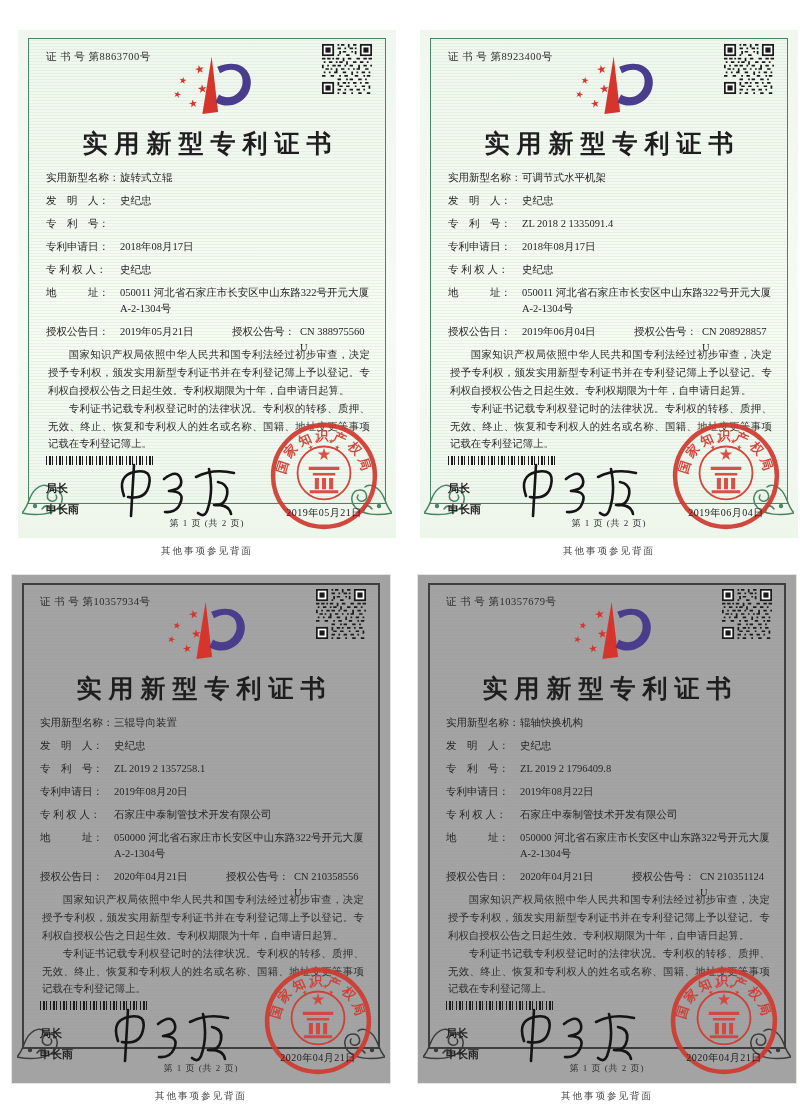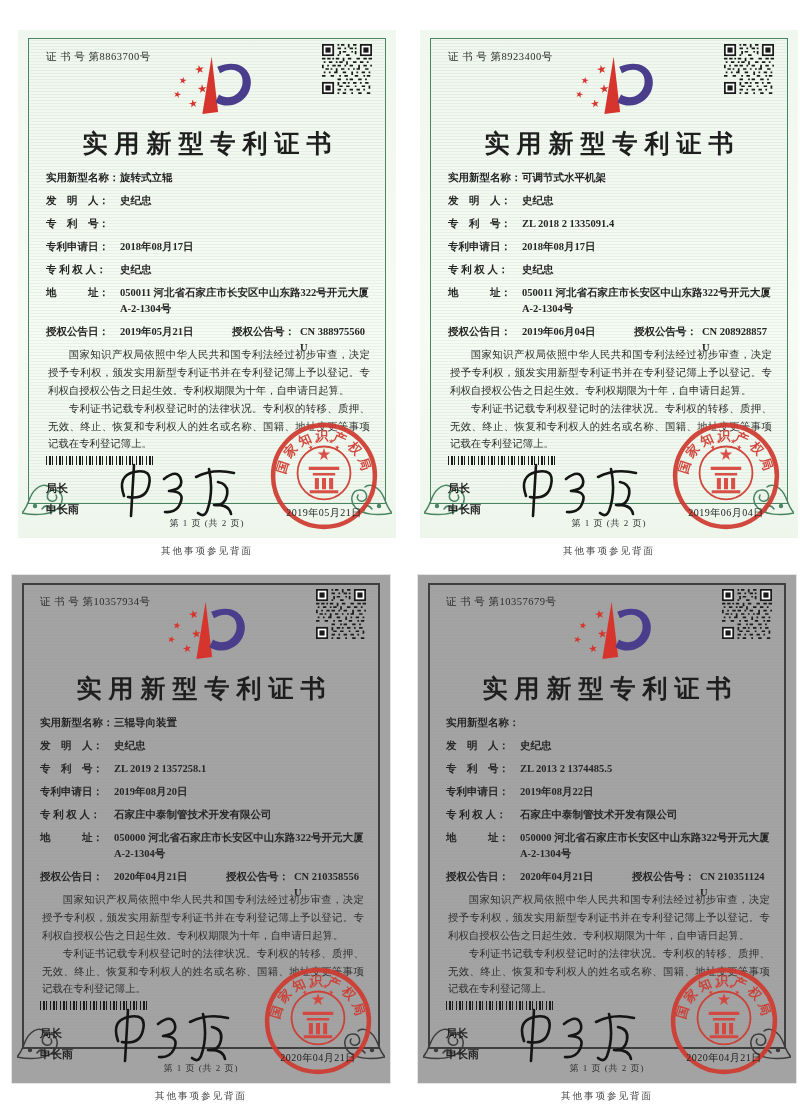--- a/index.html
+++ b/index.html
@@ -28,21 +28,21 @@
   .corner .dot{fill:currentColor;stroke:none;}
   .corner.bl{left:-7px;bottom:-13px;transform:scaleX(-1);}
   .corner.br{right:-7px;bottom:-13px;}
 
   .certno{position:absolute;left:28px;top:20px;font-size:10.5px;letter-spacing:0.5px;color:#2c2c2c;}
   .logo{position:absolute;left:50%;top:24px;transform:translateX(-50%);width:102px;height:68px;}
   .qr{position:absolute;right:24px;top:14px;width:50px;height:50px;}
   .title{position:absolute;top:97px;left:0;right:0;margin:0;text-align:center;
     font-size:25px;font-weight:700;letter-spacing:7px;text-indent:7px;color:#1e1e1e;}
 
-  .fields{position:absolute;left:28px;right:24px;top:140px;font-size:10.5px;color:#262626;font-weight:bold;}
+  .fields{position:absolute;left:28px;right:24px;top:140px;font-size:10.5px;color:#262626;}
   .frow{display:flex;margin-bottom:7px;line-height:16px;}
   .flabel{flex:0 0 74px;white-space:pre;}
   .fvalue{flex:1;word-break:break-all;}
   .fvalue.gd{flex:0 0 112px;}
   .flabel.g2{flex:0 0 68px;}
   .fvalue.gn{flex:1;word-break:normal;}
 
   .legal{position:absolute;left:30px;right:26px;top:316px;font-size:10.4px;line-height:1.72;
     color:#2f2f2f;text-align:justify;}
   .legal p{margin:0;text-indent:2em;}
@@ -515,28 +515,29 @@
           <rect x="2" y="24" width="3" height="3"></rect>
         <path d="M9 0h1v1h-1zM11 0h2v1h-2zM15 0h1v2h-1zM18 0h2v1h-2zM9 2h2v1h-2zM13 2h1v1h-1zM16 2h2v1h-2zM19 2h1v1h-1zM10 4h1v2h-1zM12 4h2v1h-2zM17 4h1v1h-1zM19 4h1v2h-1zM9 6h1v1h-1zM14 6h2v1h-2zM0 8h2v1h-2zM3 8h2v1h-2zM6 8h1v1h-1zM8 8h2v1h-2zM12 8h1v2h-1zM15 8h2v1h-2zM20 8h2v1h-2zM24 8h2v1h-2zM27 8h2v1h-2zM1 10h1v1h-1zM4 10h2v1h-2zM8 10h1v1h-1zM10 10h2v1h-2zM14 10h1v2h-1zM18 10h2v1h-2zM22 10h2v1h-2zM26 10h1v1h-1zM0 12h1v2h-1zM3 12h1v1h-1zM6 12h2v1h-2zM9 12h2v1h-2zM13 12h1v1h-1zM16 12h2v1h-2zM21 12h1v2h-1zM24 12h2v1h-2zM28 12h1v1h-1zM2 14h2v1h-2zM5 14h1v1h-1zM8 14h1v2h-1zM11 14h2v1h-2zM15 14h1v1h-1zM18 14h1v1h-1zM20 14h2v1h-2zM25 14h2v1h-2zM1 16h1v1h-1zM4 16h1v1h-1zM7 16h2v1h-2zM12 16h2v1h-2zM17 16h1v2h-1zM20 16h1v1h-1zM23 16h2v1h-2zM27 16h1v1h-1zM0 18h2v1h-2zM5 18h2v1h-2zM10 18h1v1h-1zM13 18h2v1h-2zM19 18h2v1h-2zM24 18h1v1h-1zM26 18h2v1h-2zM9 20h2v1h-2zM14 20h1v1h-1zM16 20h2v1h-2zM21 20h2v1h-2zM25 20h1v1h-1zM9 22h1v2h-1zM12 22h2v1h-2zM15 22h1v1h-1zM18 22h2v1h-2zM22 22h1v1h-1zM25 22h2v1h-2zM10 24h2v1h-2zM14 24h2v1h-2zM19 24h1v1h-1zM23 24h2v1h-2zM27 24h1v2h-1zM9 26h2v1h-2zM13 26h1v1h-1zM16 26h2v1h-2zM20 26h2v1h-2zM24 26h1v1h-1zM9 28h1v1h-1zM12 28h2v1h-2zM17 28h1v1h-1zM21 28h2v1h-2zM26 28h2v1h-2z"></path>
       </g>
     </svg>
 
     <h1 class="title">实用新型专利证书</h1>
 
     <div class="fields">
       <div class="frow">
         <span class="flabel">实用新型名称：</span>
+        <span class="fvalue">辊轴快换机构</span>
       </div>
       <div class="frow">
         <span class="flabel">发　明　人：</span>
         <span class="fvalue">史纪忠</span>
       </div>
       <div class="frow">
         <span class="flabel">专　利　号：</span>
-        <span class="fvalue">ZL 2013 2 1374485.5</span>
+        <span class="fvalue">ZL 2019 2 1796409.8</span>
       </div>
       <div class="frow">
         <span class="flabel">专利申请日：</span>
         <span class="fvalue">2019年08月22日</span>
       </div>
       <div class="frow">
         <span class="flabel">专 利 权 人：</span>
         <span class="fvalue">石家庄中泰制管技术开发有限公司</span>
       </div>
       <div class="frow">

